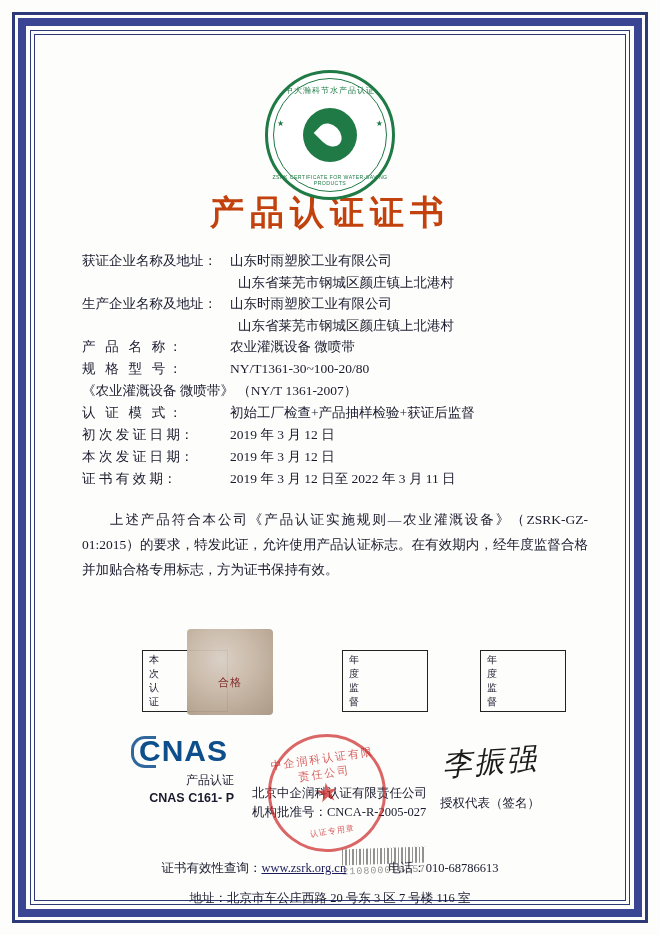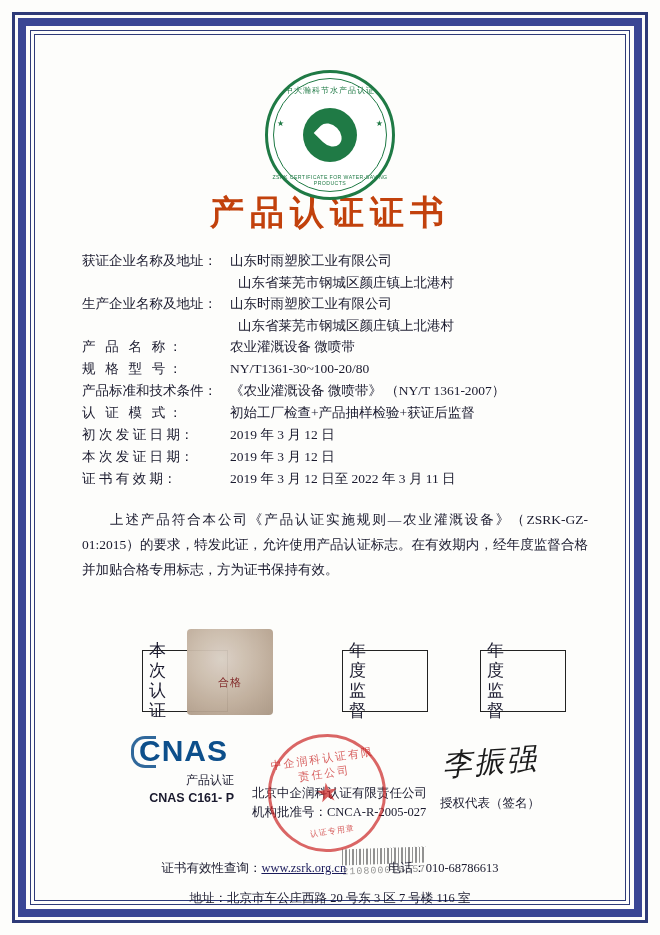--- a/index.html
+++ b/index.html
@@ -186,22 +186,22 @@
     position: absolute;
     width: 86px;
     height: 62px;
     border: 1px solid #222;
     box-sizing: border-box;
     display: flex;
     align-items: center;
     padding-left: 6px;
   }
   .box-label {
-    font-size: 17px;
-    line-height: 20px;
+    font-size: 10px;
+    line-height: 14px;
     width: 16px;
   }
   .box1 { left: 0; }
   .box2 { left: 200px; }
   .box3 { left: 338px; }
   .stamp-img {
     position: absolute;
     left: 44px;
     top: -22px;
     width: 86px;
@@ -415,21 +415,20 @@
 
       <div class="row">
         <div class="lbl sp">产 品 名 称：</div>
         <div class="val">农业灌溉设备 微喷带</div>
       </div>
       <div class="row">
         <div class="lbl sp">规 格 型 号：</div>
         <div class="val">NY/T1361-30~100-20/80</div>
       </div>
       <div class="row">
-        <div class="lbl">产品标准和技术条件：</div>
         <div class="val">《农业灌溉设备 微喷带》 （NY/T 1361-2007）</div>
       </div>
       <div class="row">
         <div class="lbl sp">认 证 模 式：</div>
         <div class="val">初始工厂检查+产品抽样检验+获证后监督</div>
       </div>
       <div class="row">
         <div class="lbl">初 次 发 证 日 期：</div>
         <div class="val">2019 年 3 月 12 日</div>
       </div>

